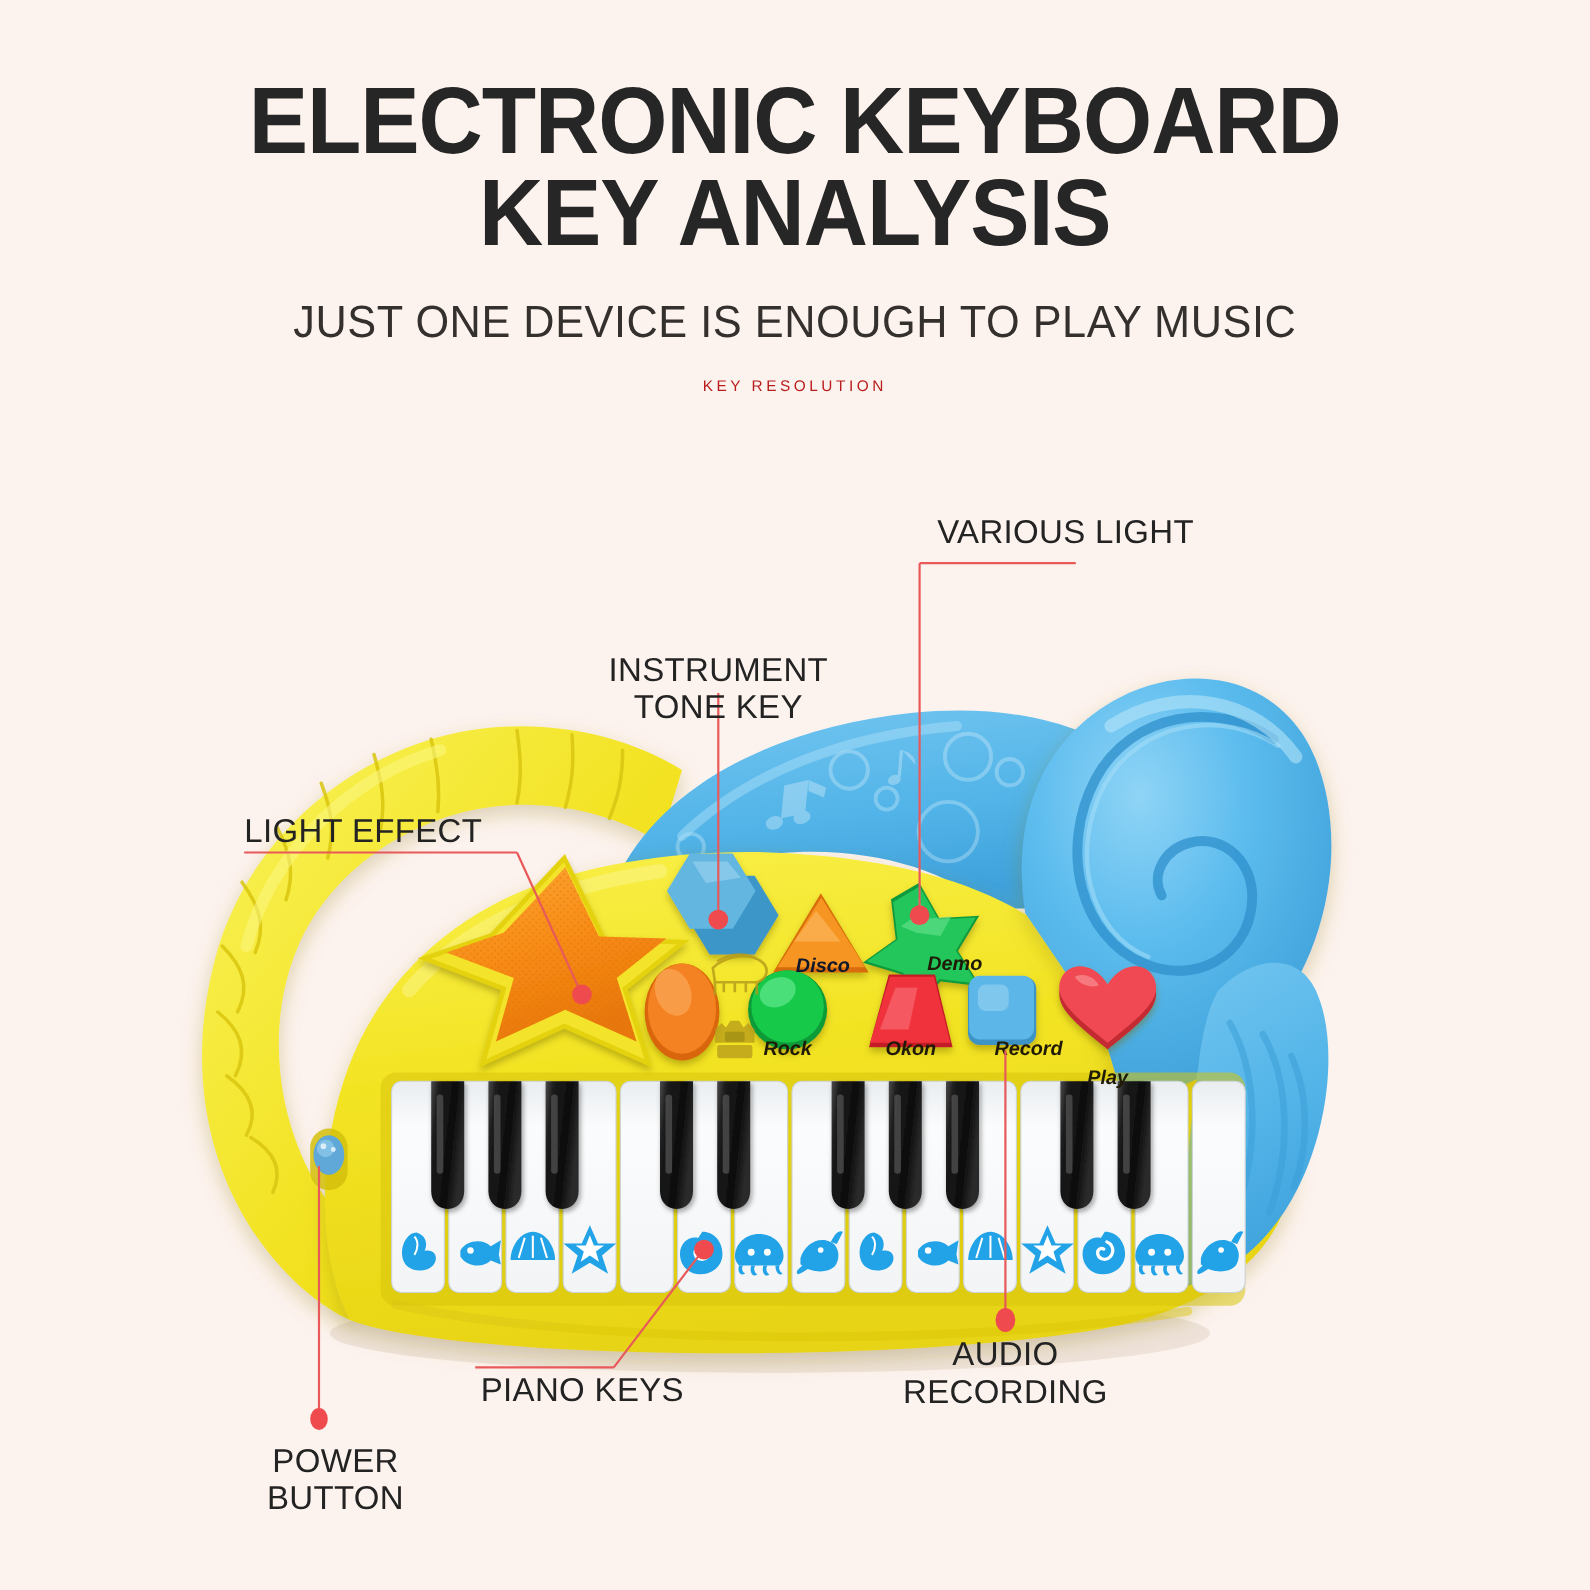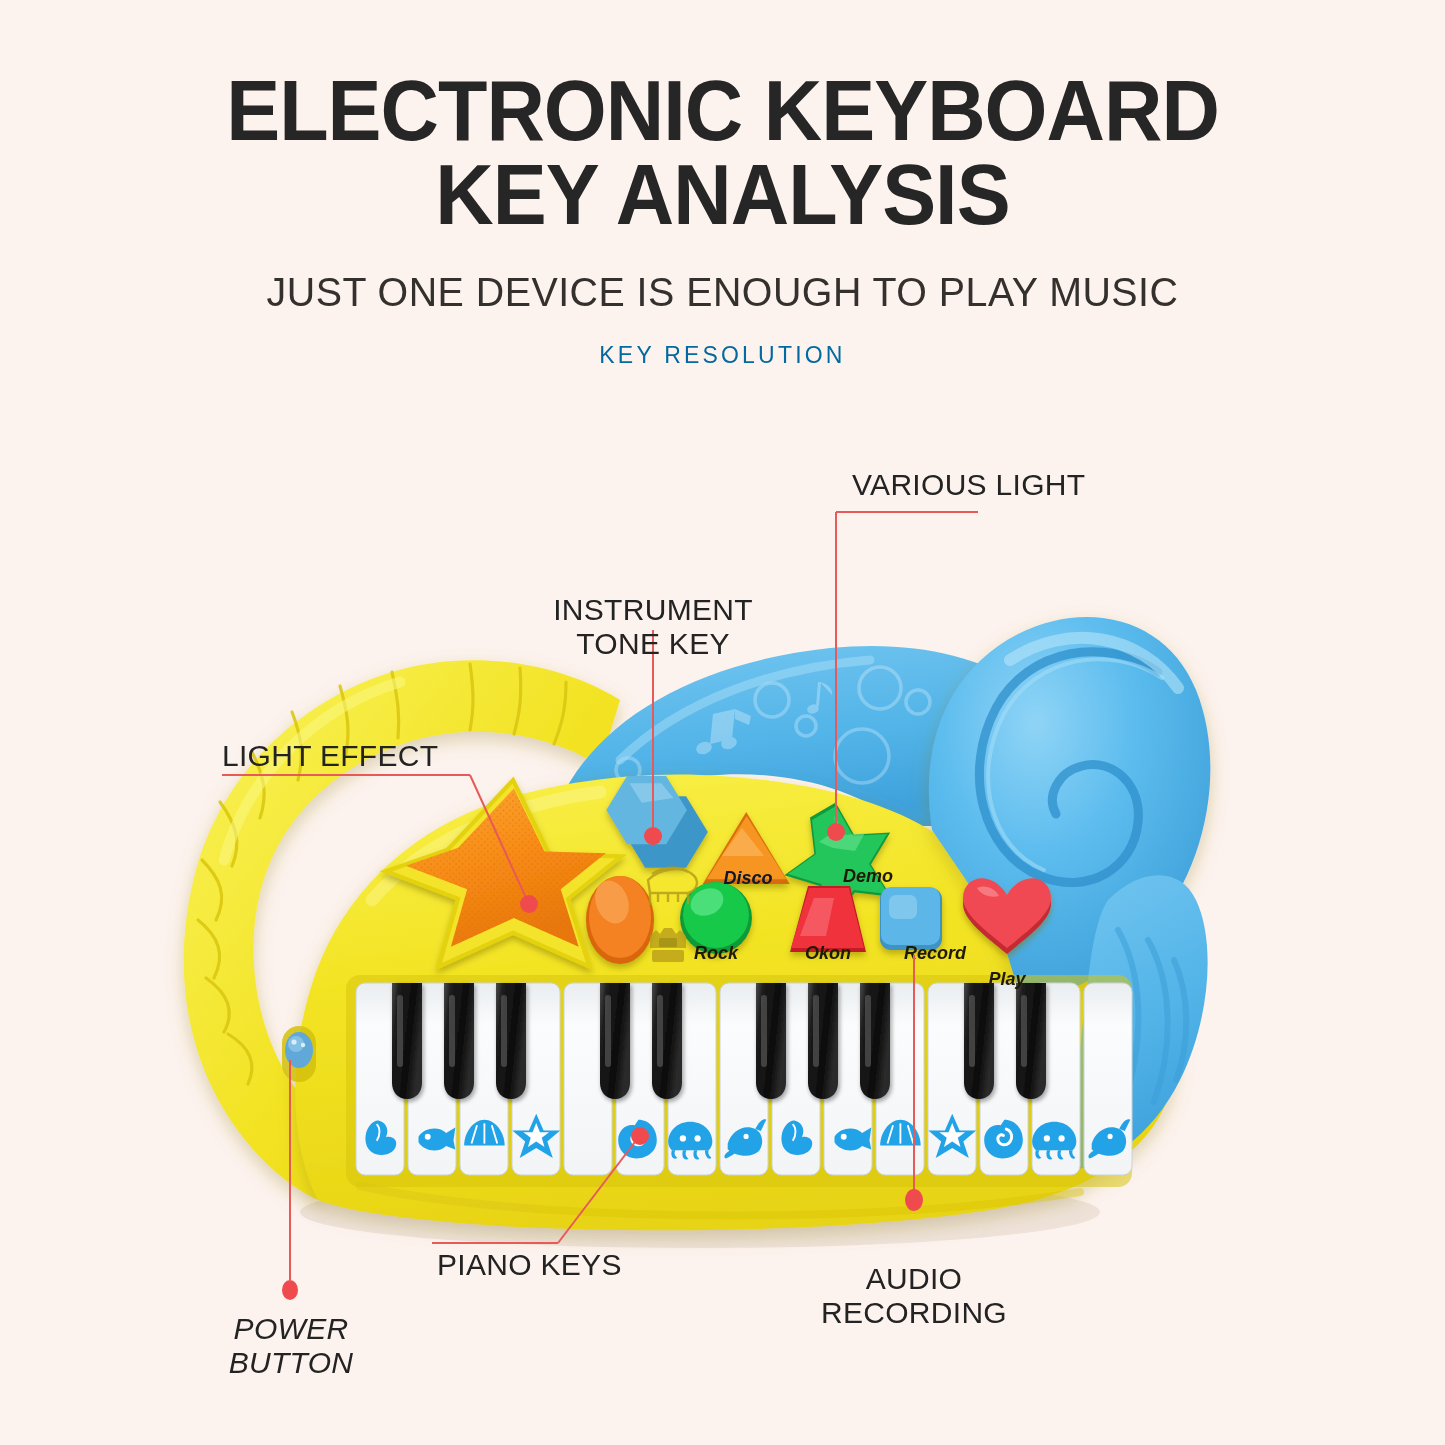--- a/index.html
+++ b/index.html
@@ -27,23 +27,23 @@
   #subtitle {
     margin-top: 32px;
     font-size: 41px;
     font-weight: 400;
     letter-spacing: 0.5px;
     color: #34302e;
     transform: scaleX(0.96);
   }
   #eyebrow {
     margin-top: 26px;
-    font-size: 23px;
+    font-size: 14px;
     letter-spacing: 3.2px;
-    color: #0369a1;
+    color: #b91c1c;
     font-weight: 400;
   }
 
   
   .callout {
     position: absolute;
     color: #232323;
     font-size: 30px;
     line-height: 1.12;
     letter-spacing: 0.3px;
@@ -562,17 +562,17 @@
 
 <div class="callout" style="left:852px; top:468px;">VARIOUS LIGHT</div>
 
 <div class="callout ctr" style="left:545px; top:564px; width:216px;margin-top:29px;">INSTRUMENT
 TONE KEY</div>
 
 <div class="callout" style="left:222px; top:739px;">LIGHT EFFECT</div>
 
 <div class="callout" style="left:437px; top:1248px;">PIANO KEYS</div>
 
-<div class="callout ctr" style="left:808px; top:1262px; width:212px;">AUDIO
+<div class="callout ctr" style="left:808px; top:1215px; width:212px;">AUDIO
 RECORDING</div>
 
-<div class="callout ctr" style="left:185px; top:1312px; width:212px;font-style:italic;">POWER
+<div class="callout ctr" style="left:199px; top:1312px; width:212px;">POWER
 BUTTON</div>
 
 </body></html>

